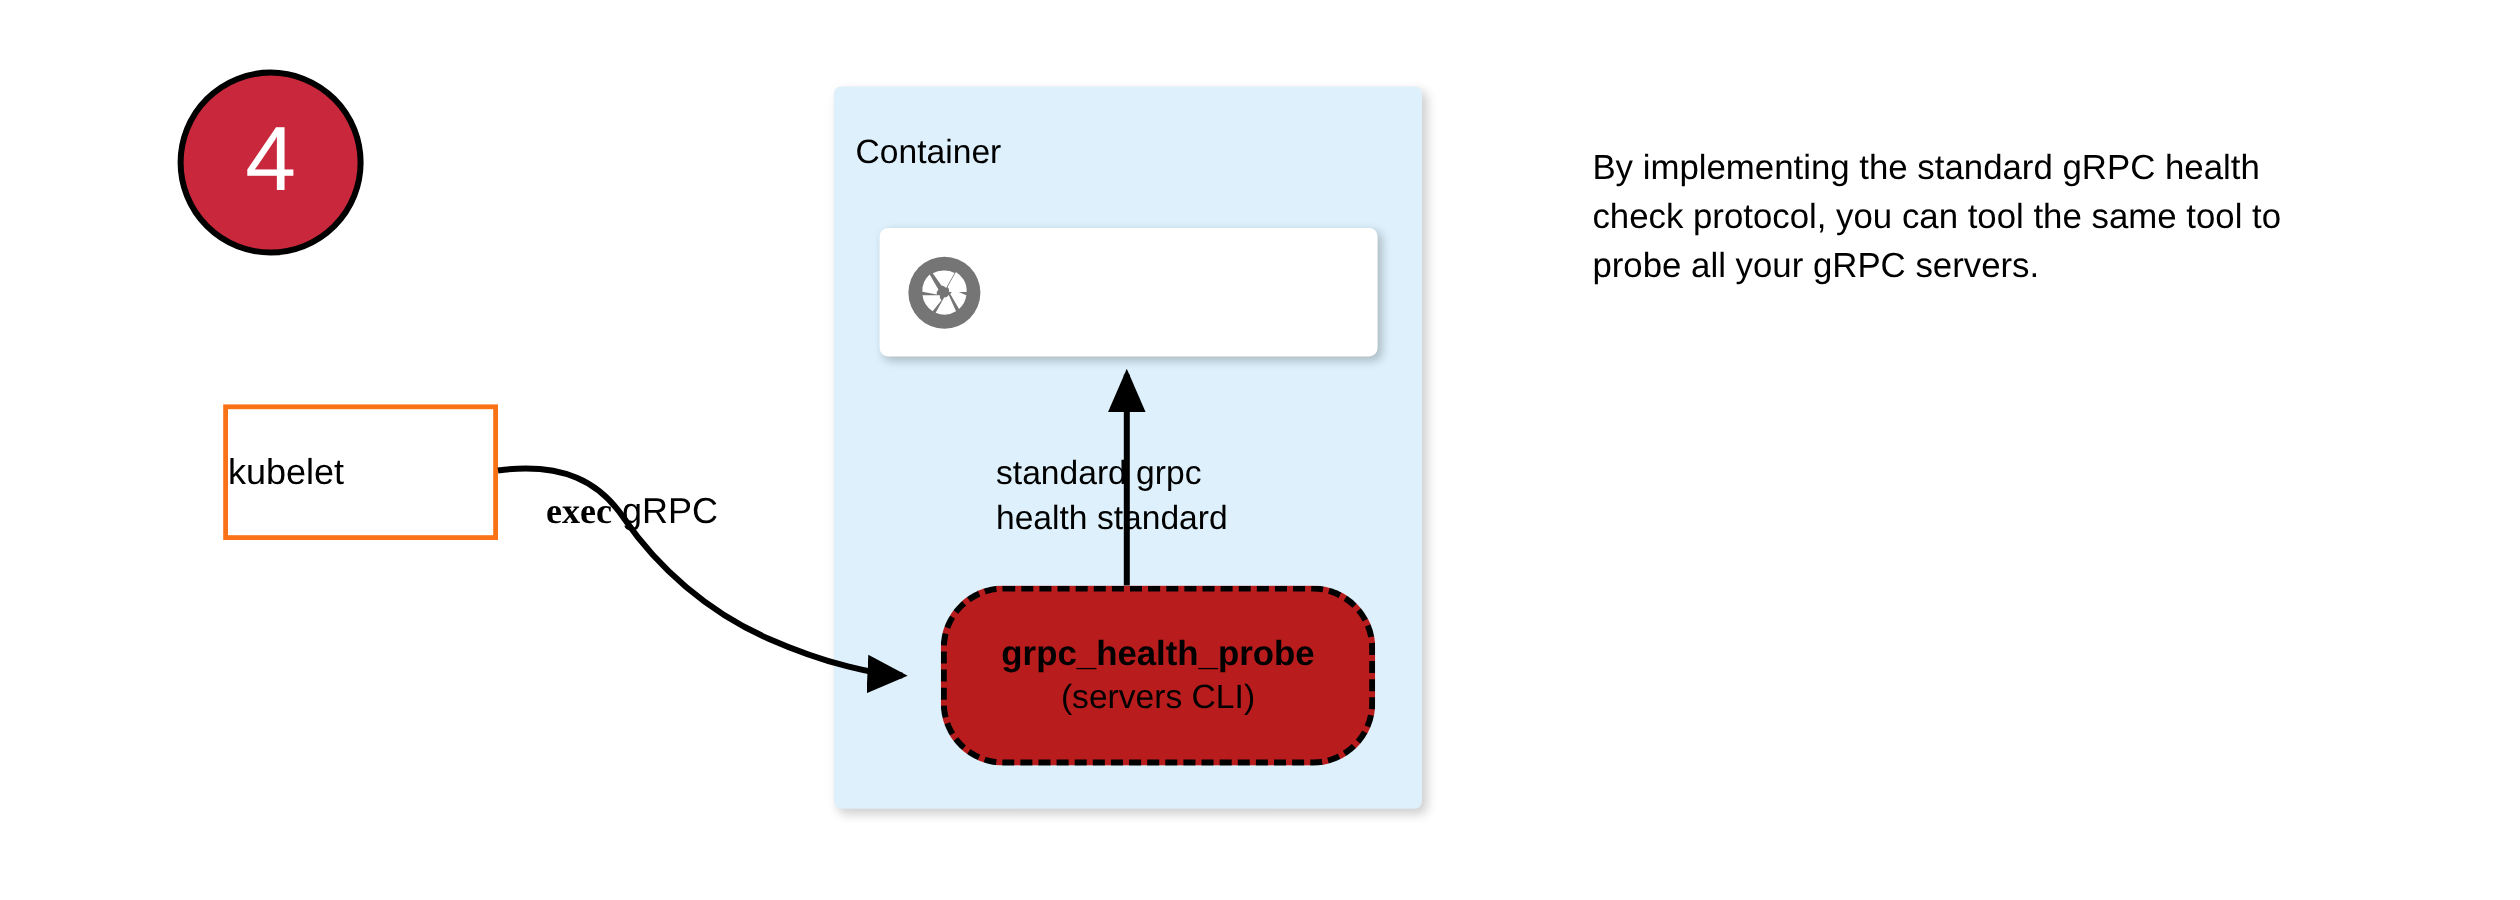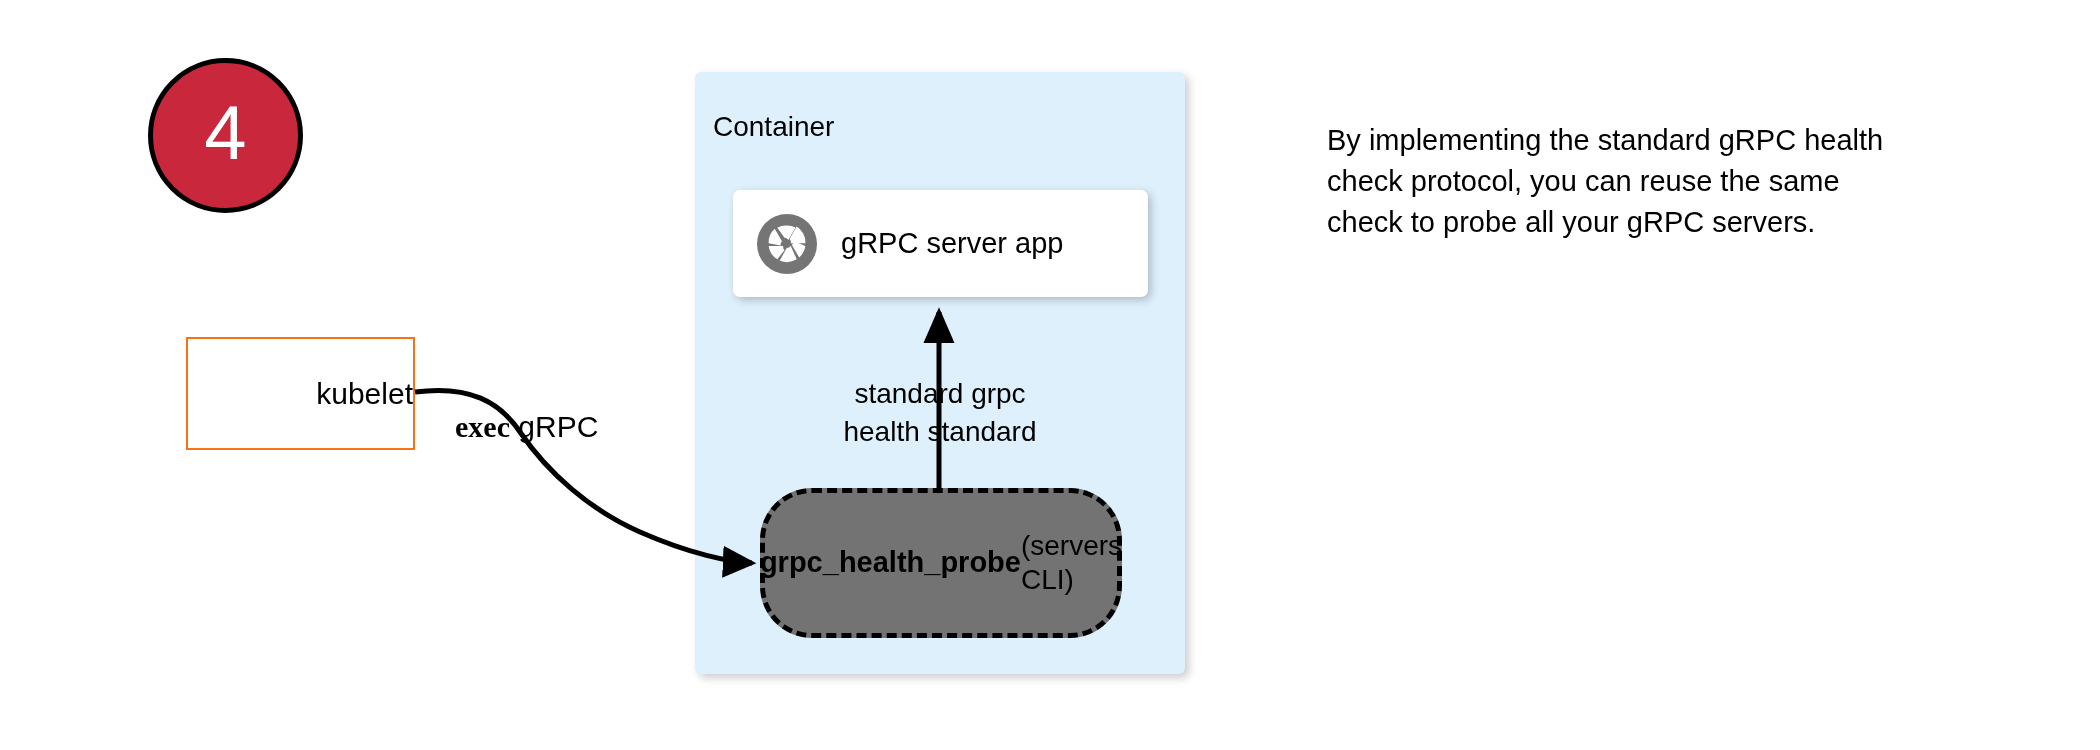--- a/index.html
+++ b/index.html
@@ -49,25 +49,25 @@
   }
 
   
   .kubelet-box {
     position: absolute;
     left: 186px;
     top: 337px;
     width: 229px;
     height: 113px;
     background: #ffffff;
-    border: 2px solid #f97316;
+    border: 4px solid #f97316;
     box-sizing: border-box;
     display: flex;
     align-items: center;
-    justify-content: flex-end;
+    justify-content: flex-start;
   }
   .kubelet-label {
     font-size: 30px;
     line-height: 1.1;
   }
 
   
   .container-panel {
     position: absolute;
     left: 695px;
@@ -108,30 +108,30 @@
   }
   .server-card-label {
     margin-left: 22px;
     font-size: 29px;
     line-height: 1.1;
   }
 
   
   .probe-pill {
     position: absolute;
-    left: 760px;
+    left: 784px;
     top: 488px;
     width: 362px;
     height: 150px;
     box-sizing: border-box;
-    background: #737373;
+    background: #b91c1c;
     border: 5px dashed #000000;
     border-radius: 52px;
     display: flex;
-    flex-direction: row;
+    flex-direction: column;
     align-items: center;
     justify-content: center;
   }
   .probe-title {
     font-size: 29px;
     font-weight: bold;
     line-height: 1.22;
   }
   .probe-subtitle {
     font-size: 28px;
@@ -150,21 +150,20 @@
   .edge-label-exec .kw {
     font-weight: bold;
     font-family: Liberation Serif, serif;
   }
 
   .edge-label-protocol {
     position: absolute;
     left: 830px;
     top: 375px;
     width: 220px;
-    text-align: center;
     font-size: 28px;
     line-height: 1.35;
     white-space: nowrap;
   }
 
   
   .side-note {
     position: absolute;
     left: 1327px;
     top: 120px;
@@ -205,21 +204,20 @@
       <circle cx="32" cy="32" r="30" fill="#757575"></circle>
       <g fill="#ffffff">
         <path d="M32 13.5c3.0 0 5.9 0.72 8.45 2.0 L33.4 28.1 a4.6 4.6 0 0 0 -3.9 -2.25 L22.3 15.7 A18.4 18.4 0 0 1 32 13.5 Z"></path>
         <path d="M48.1 21.2 a18.4 18.4 0 0 1 2.4 10.1 L35.95 31.3 a4.6 4.6 0 0 0 -1.35 -4.2 L41.6 14.6 a18.5 18.5 0 0 1 6.5 6.6 Z"></path>
         <path d="M50.3 34.0 a18.4 18.4 0 0 1 -6.1 11.4 L36.9 33.0 a4.6 4.6 0 0 0 1.35 -4.2 Z"></path>
         <path d="M41.7 47.3 a18.4 18.4 0 0 1 -17.0 1.3 L31.75 36.0 a4.6 4.6 0 0 0 3.9 -2.25 Z"></path>
         <path d="M22.2 47.3 a18.4 18.4 0 0 1 -8.5 -13.2 L28.2 34.1 a4.6 4.6 0 0 0 1.35 4.2 Z"></path>
         <path d="M13.6 31.2 a18.4 18.4 0 0 1 6.1 -14.4 L27.0 29.3 a4.6 4.6 0 0 0 -1.35 4.2 Z"></path>
       </g>
     </svg>
-    <span class="server-card-label">gRPC server app</span>
   </div>
 
   <svg class="edges" viewBox="0 0 2100 750">
     <defs>
       <marker id="arrow-solid" viewBox="0 0 12 12" refX="10" refY="6" markerWidth="7" markerHeight="7" orient="auto-start-reverse">
         <path d="M 0 0.5 L 11.5 6 L 0 11.5 z" fill="#000000"></path>
       </marker>
       <marker id="arrow-up" viewBox="0 0 12 12" refX="10" refY="6" markerWidth="7.5" markerHeight="7.5" orient="auto-start-reverse">
         <path d="M 0 1 L 11.5 6 L 0 11 z" fill="#000000"></path>
       </marker>
@@ -237,15 +235,15 @@
 
   <div class="edge-label-exec">
     <span class="kw">exec</span><span> gRPC</span>
   </div>
 
   <div class="edge-label-protocol">
     <div>standard grpc</div>
     <div>health standard</div>
   </div>
 
-  <div class="side-note">By implementing the standard gRPC health check protocol, you can reuse the same check to probe all your gRPC servers.</div>
+  <div class="side-note">By implementing the standard gRPC health check protocol, you can tool the same tool to probe all your gRPC servers.</div>
 
 </div>
 
 </body></html>

